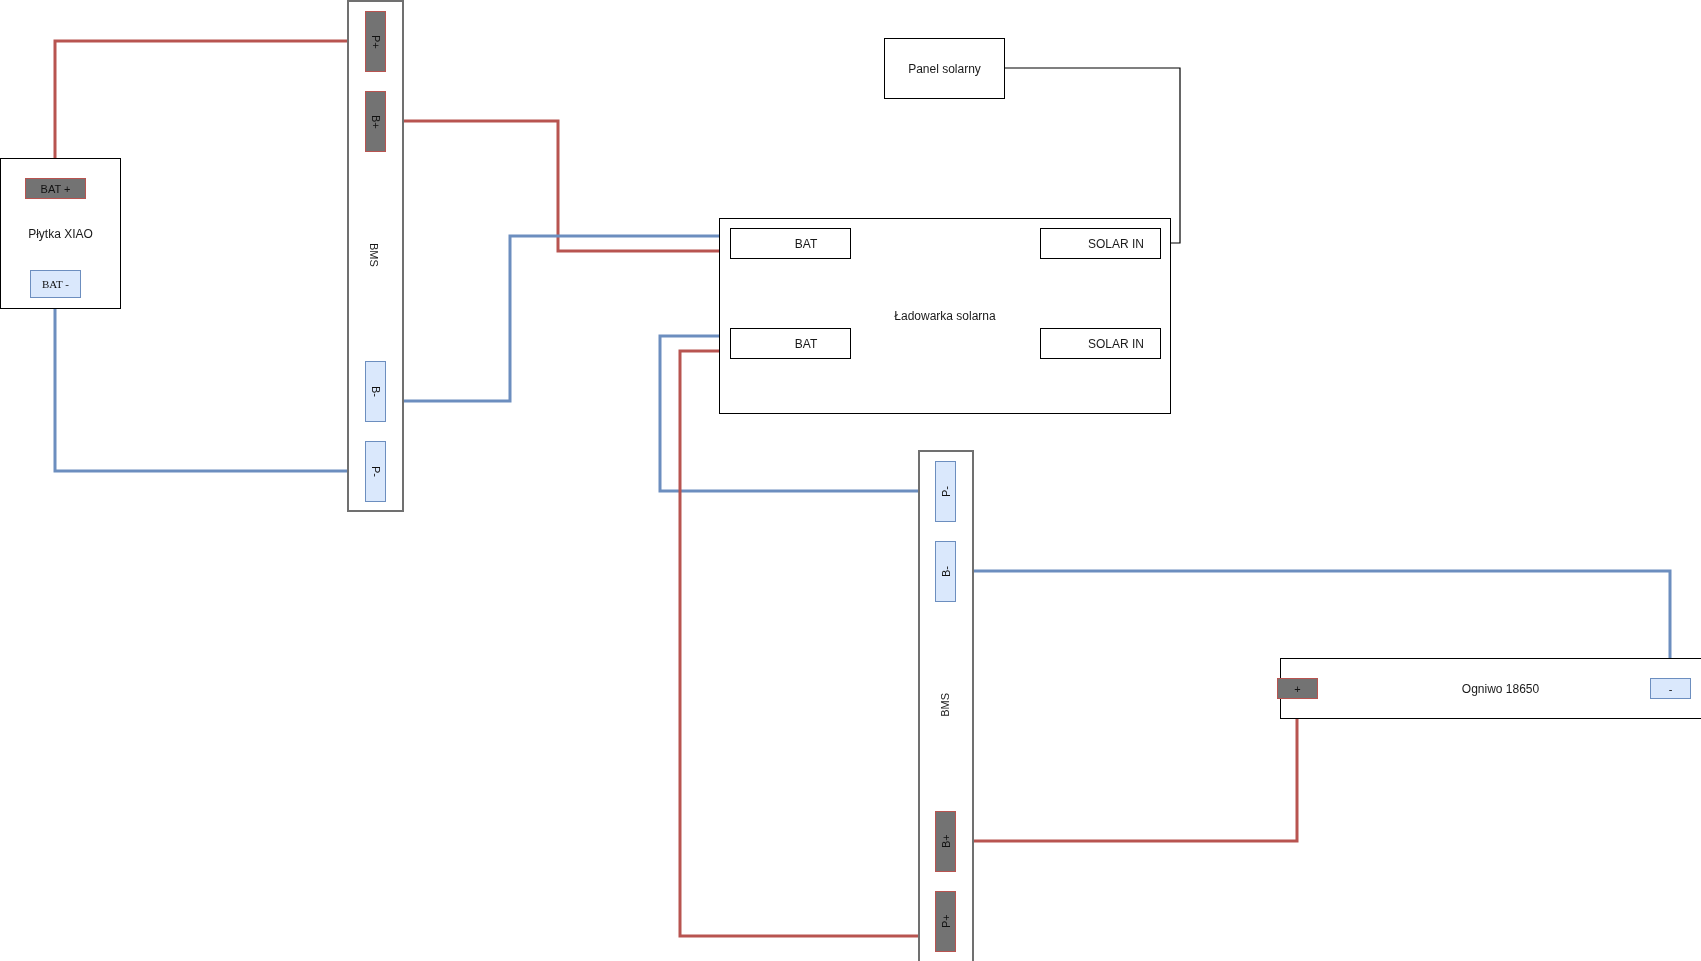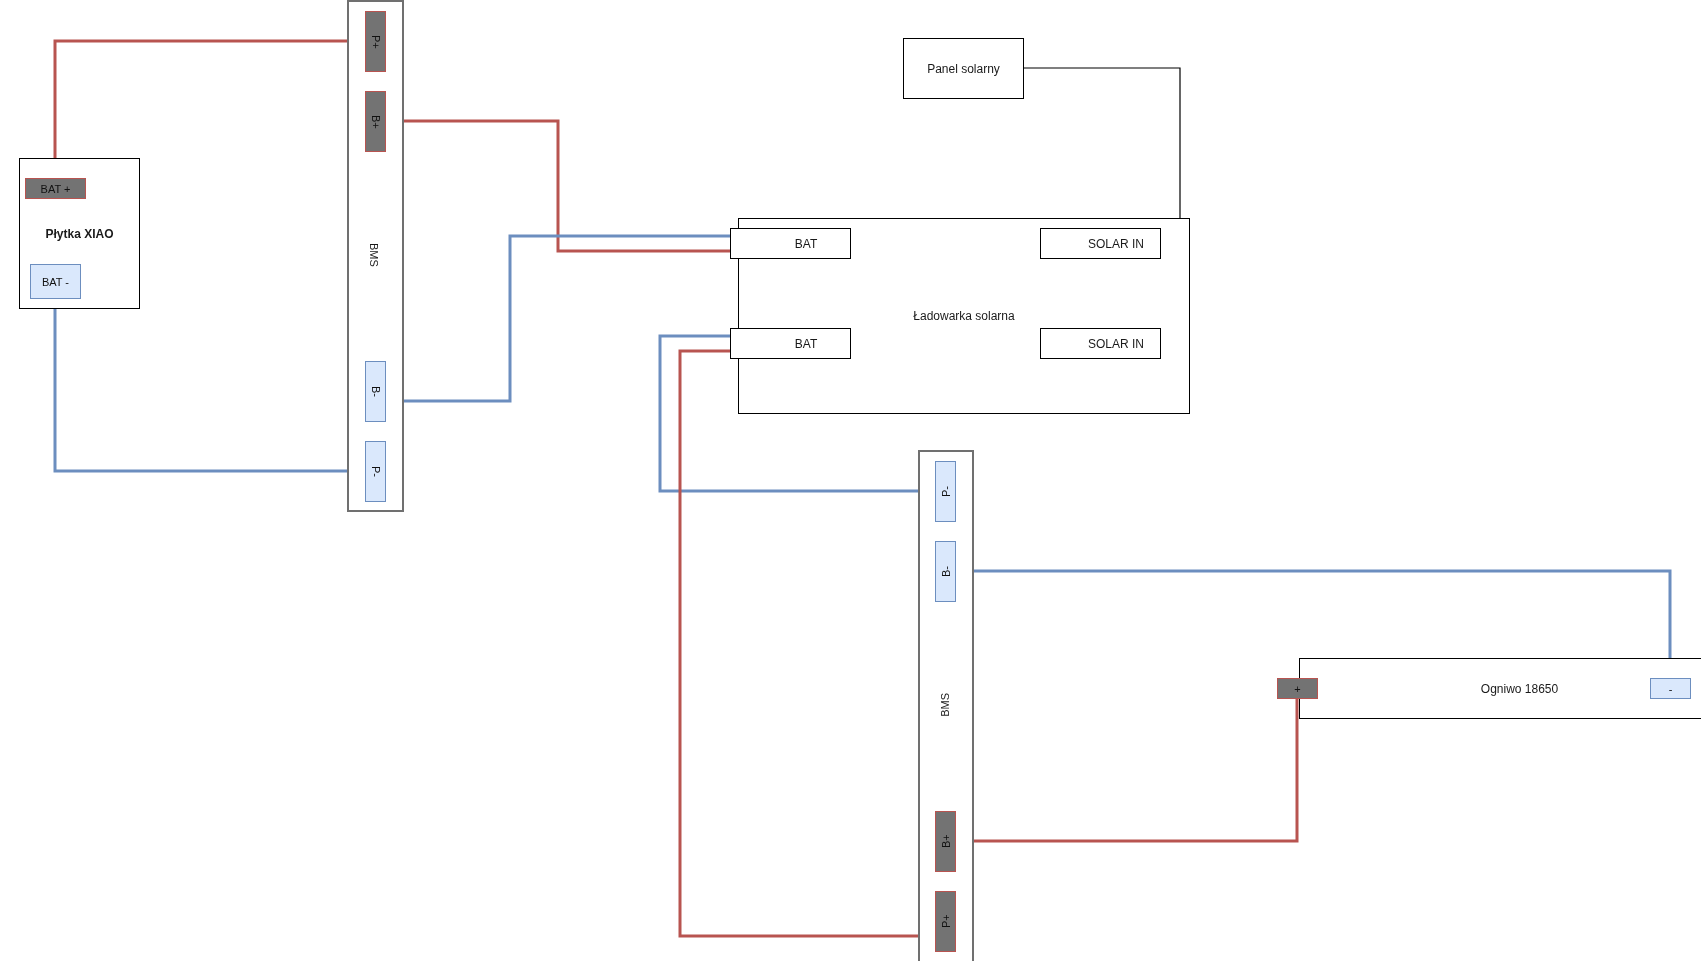--- a/index.html
+++ b/index.html
@@ -1,20 +1,20 @@
 <!DOCTYPE html>
 <html><head>
 <meta charset="utf-8">
 <style>
   html, body { margin:0; padding:0; background:#ffffff; }
   body { width:1701px; height:961px; position:relative; overflow:hidden;
          font-family:"Liberation Sans", sans-serif; color:#1a1a1a; }
   svg#wires { position:absolute; left:0; top:0; width:1701px; height:961px; }
   .box { position:absolute; box-sizing:border-box; border:1.5px solid #000; background:#fff;
-         display:flex; align-items:center; justify-content:center; font-size:12px;margin-left:19px; }
+         display:flex; align-items:center; justify-content:center; font-size:12px; }
   .bms { position:absolute; box-sizing:border-box; border:2px solid #707070; background:#fff; }
   .pad { position:absolute; box-sizing:border-box; display:flex; align-items:center; justify-content:center;
          font-size:11px; color:#111; }
   .pad.pos { background:#737373; border:1px solid #b85450; }
   .pad.neg { background:#dae8fc; border:1px solid #6c8ebf; }
   .vtext-down { writing-mode:vertical-rl; }
   .vtext-up { writing-mode:vertical-rl; transform:rotate(180deg); }
   .lbl { position:absolute; font-size:12px; white-space:nowrap; }
   .port { position:absolute; box-sizing:border-box; border:1.5px solid #000; background:#fff;
           display:flex; align-items:center; justify-content:center; font-size:12px;padding-left:31px; }
@@ -36,27 +36,27 @@
 
   <polyline fill="none" stroke="#6c8ebf" stroke-width="3" points="730,336 660,336 660,491 935,491"></polyline>
 
   <polyline fill="none" stroke="#b85450" stroke-width="3" points="730,351 680,351 680,936 935,936"></polyline>
 
   <polyline fill="none" stroke="#6c8ebf" stroke-width="3" points="955,571 1670,571 1670,678"></polyline>
 
   <polyline fill="none" stroke="#b85450" stroke-width="3" points="955,841 1297,841 1297,698"></polyline>
 </svg>
 
-<div class="box" style="left:0;top:158px;width:121px;height:151px;font-weight:bold;">
+<div class="box" style="left:0;top:158px;width:121px;height:151px;">
   <span>Płytka XIAO</span>
 </div>
 <div class="pad pos" style="left:25px;top:178px;width:61px;height:21px;">
   <span>BAT +</span>
 </div>
-<div class="pad neg" style="left:30px;top:264px;width:51px;height:35px;">
+<div class="pad neg" style="left:30px;top:270px;width:51px;height:28px;font-family:Liberation Serif, serif;">
   <span>BAT -</span>
 </div>
 
 <div class="bms" style="left:347px;top:0;width:57px;height:512px;"></div>
 <div class="lbl vtext-down" style="left:368px;top:243px;font-size:11px;">BMS</div>
 <div class="pad pos vtext-down" style="left:365px;top:11px;width:21px;height:61px;">
   <span>P+</span>
 </div>
 <div class="pad pos vtext-down" style="left:365px;top:91px;width:21px;height:61px;">
   <span>B+</span>

